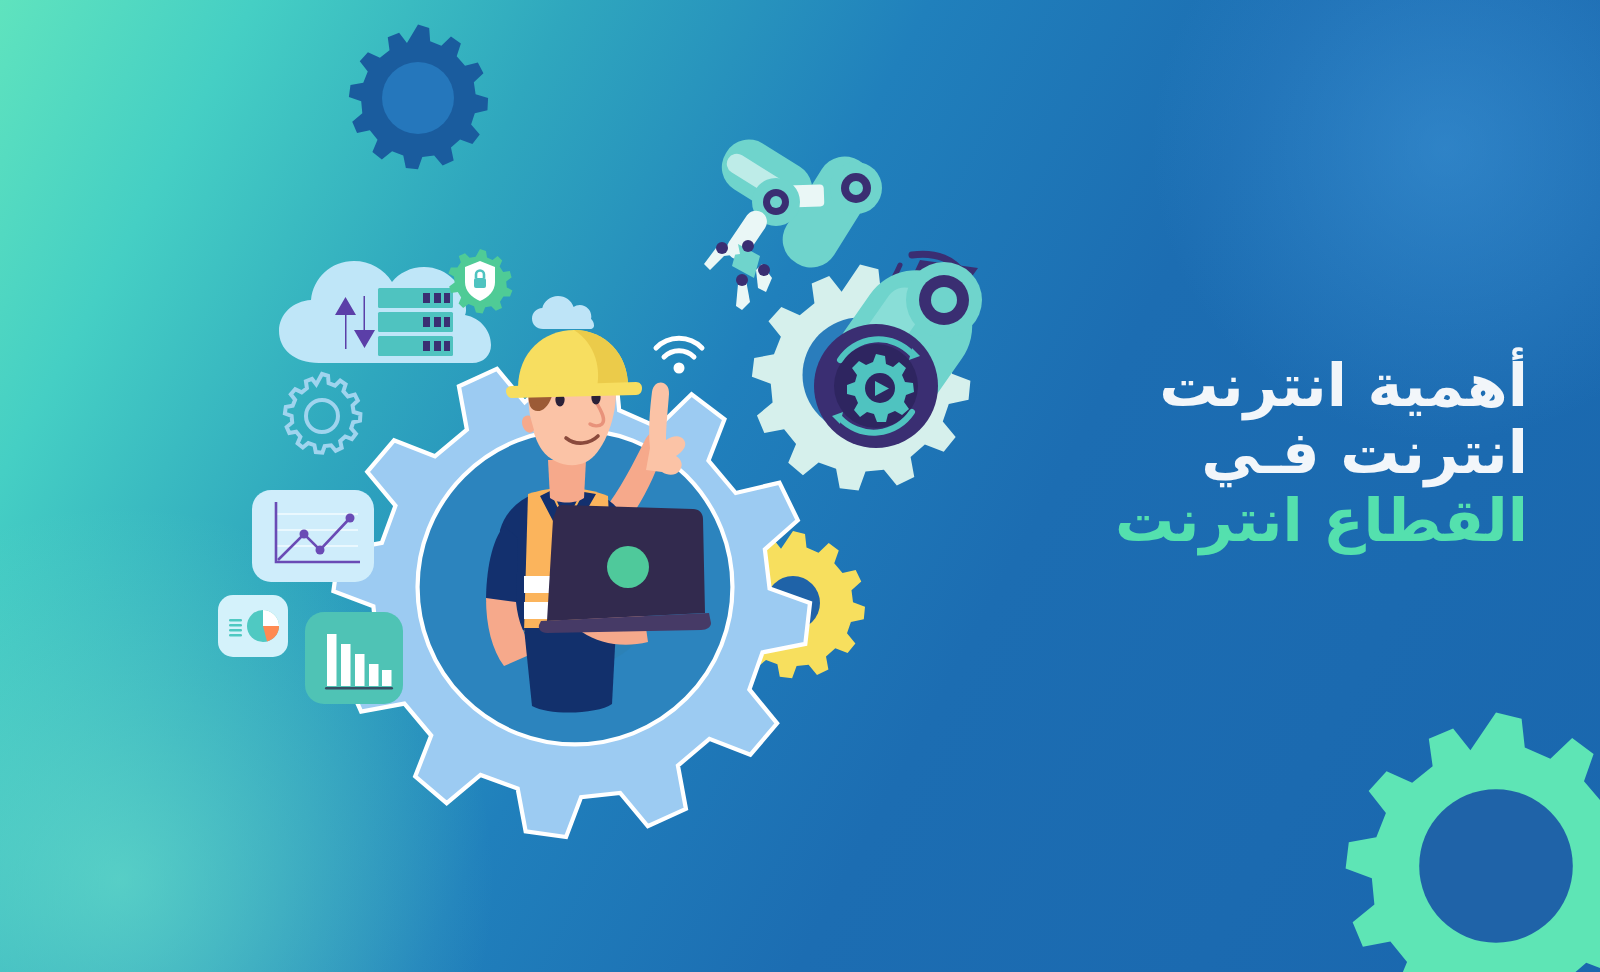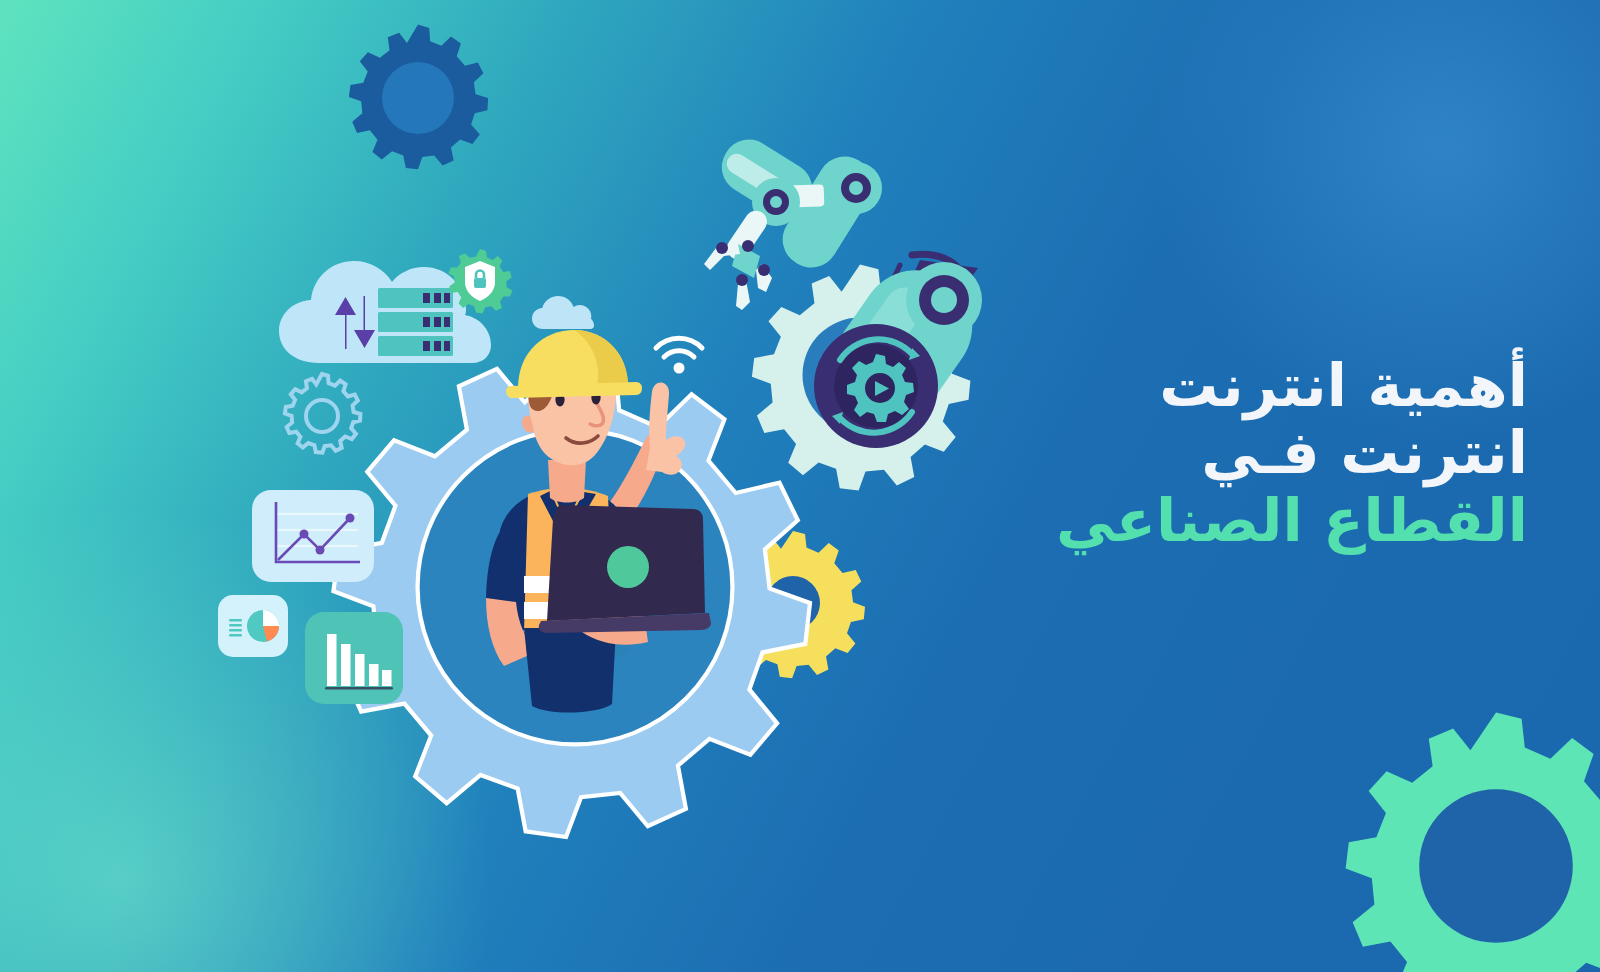--- a/index.html
+++ b/index.html
@@ -305,16 +305,16 @@
 
   <svg class="abs" style="left:533px;top:505px;" width="175" height="140" viewBox="0 0 175 140">
     <path d="M23 6 C23 2 26 0 30 0 L160 4 C166 4 170 8 170 14 L172 108 L14 116 L20 14 Z" fill="#322A4E"></path>
     <path d="M8 116 L176 108 L178 118 C178 122 174 125 168 125 L14 128 C8 128 5 124 6 120 Z" fill="#463A66"></path>
     <circle cx="95" cy="62" r="21" fill="#4FC99B"></circle>
   </svg>
 
   <div id="headline">
     <span class="hl white">أهمية انترنت</span>
     <span class="hl white">انترنت فـي</span>
-    <span class="hl mint">القطاع الصناعي</span>
+    <span class="hl mint">القطاع انترنت</span>
   </div>
 
 </div>
 
 </body></html>

